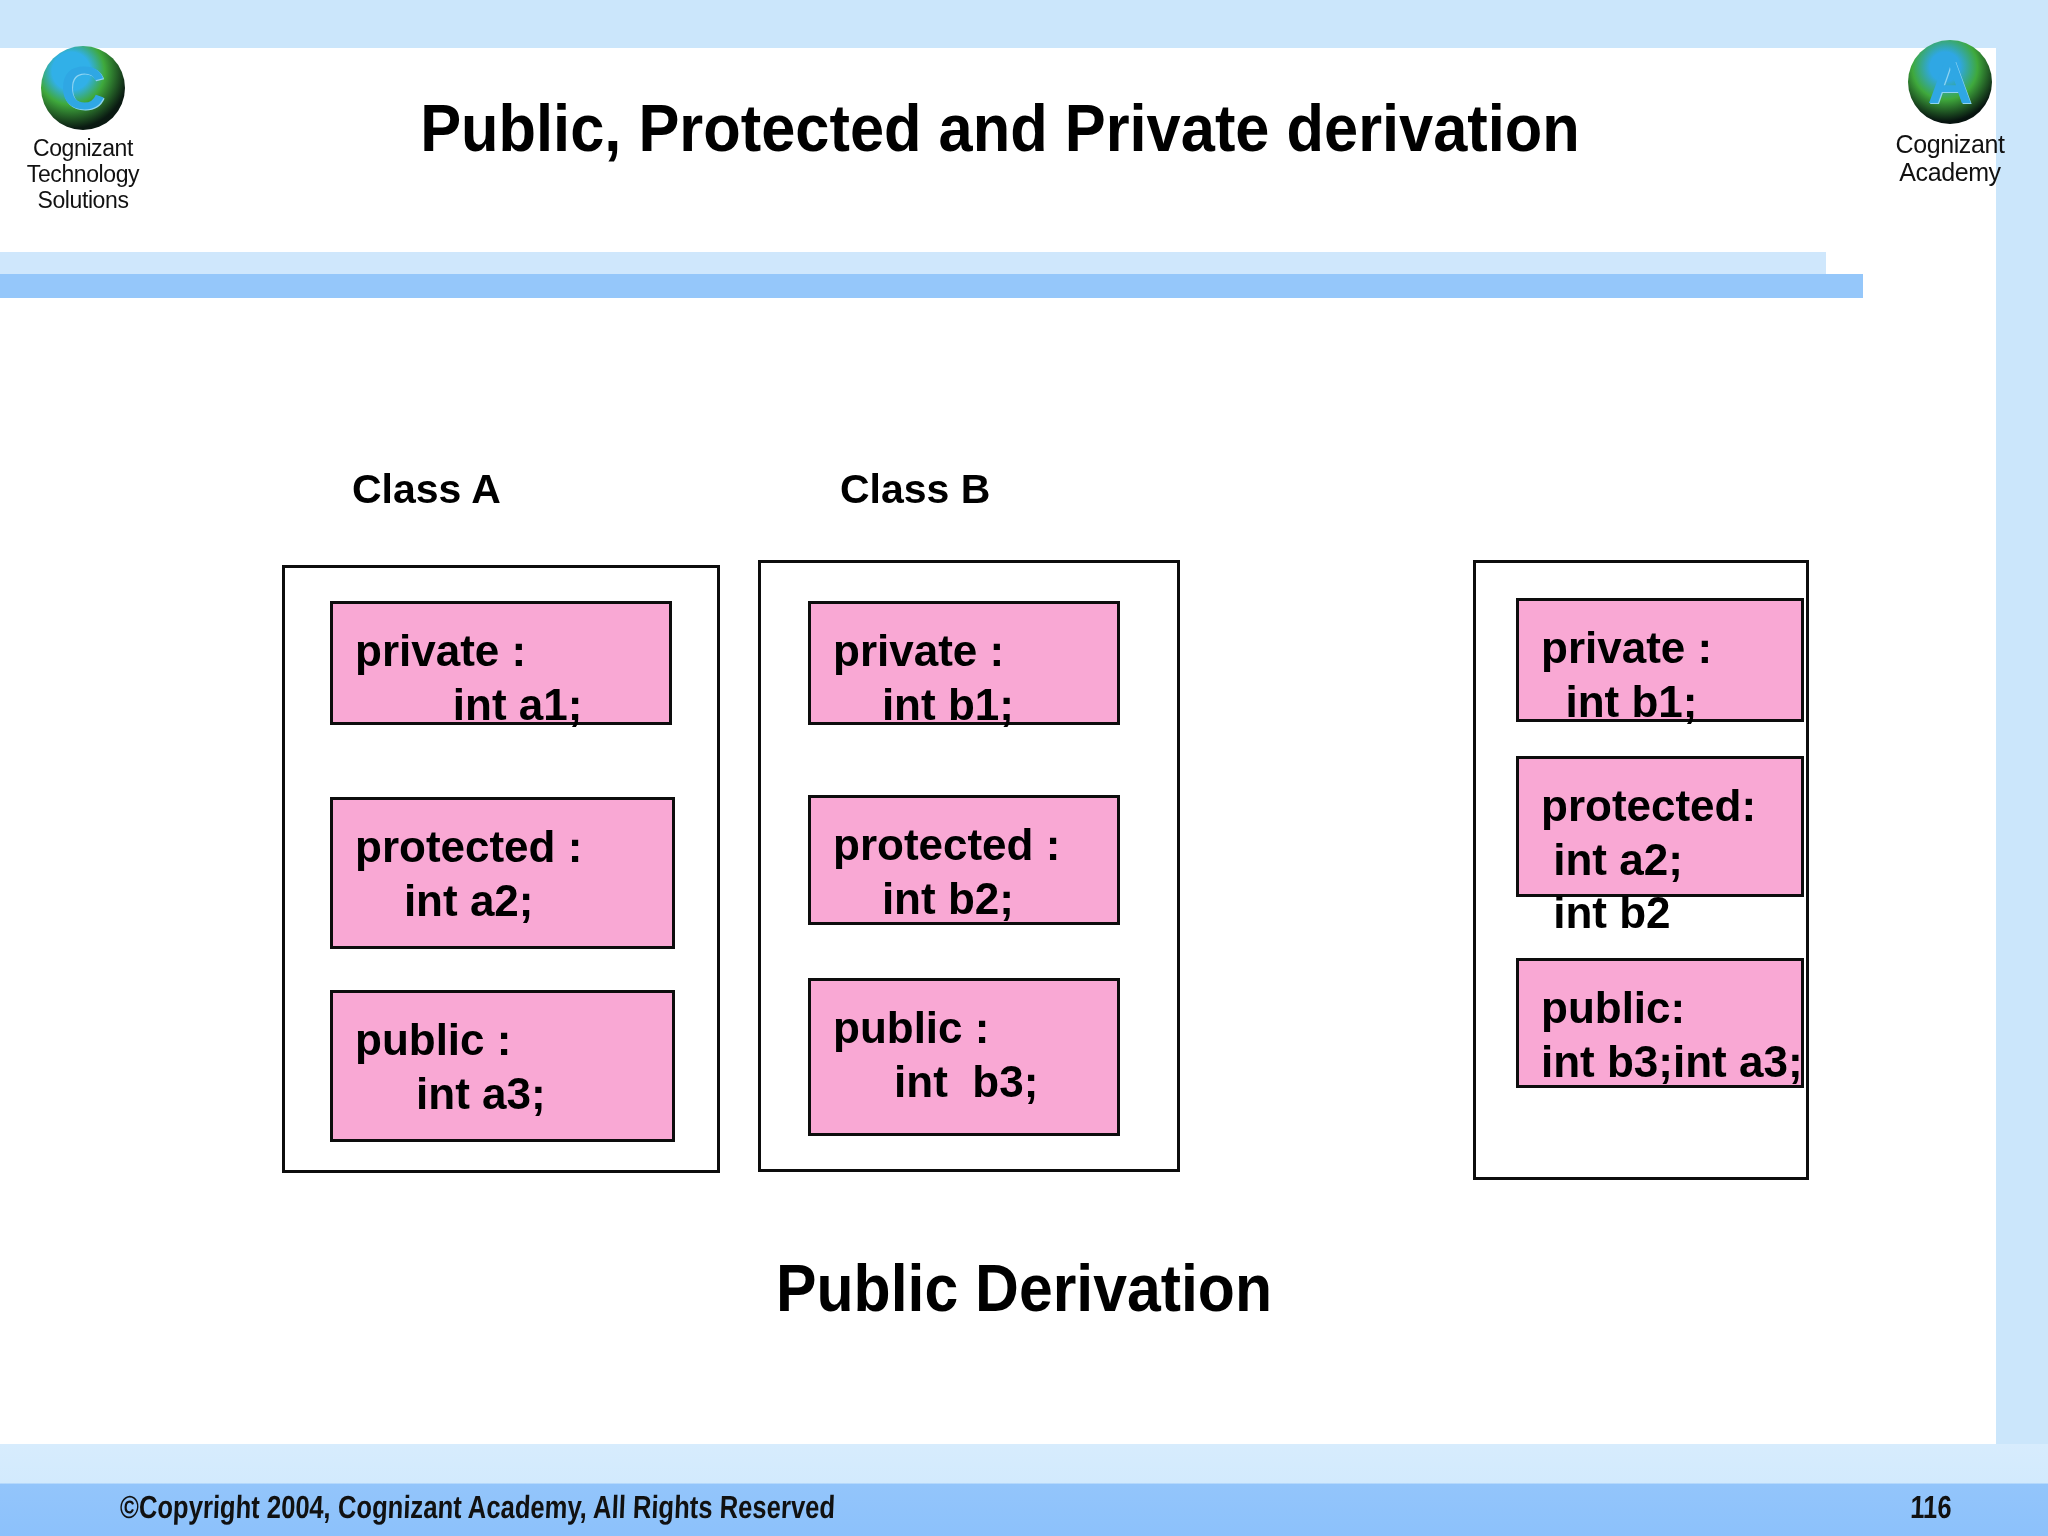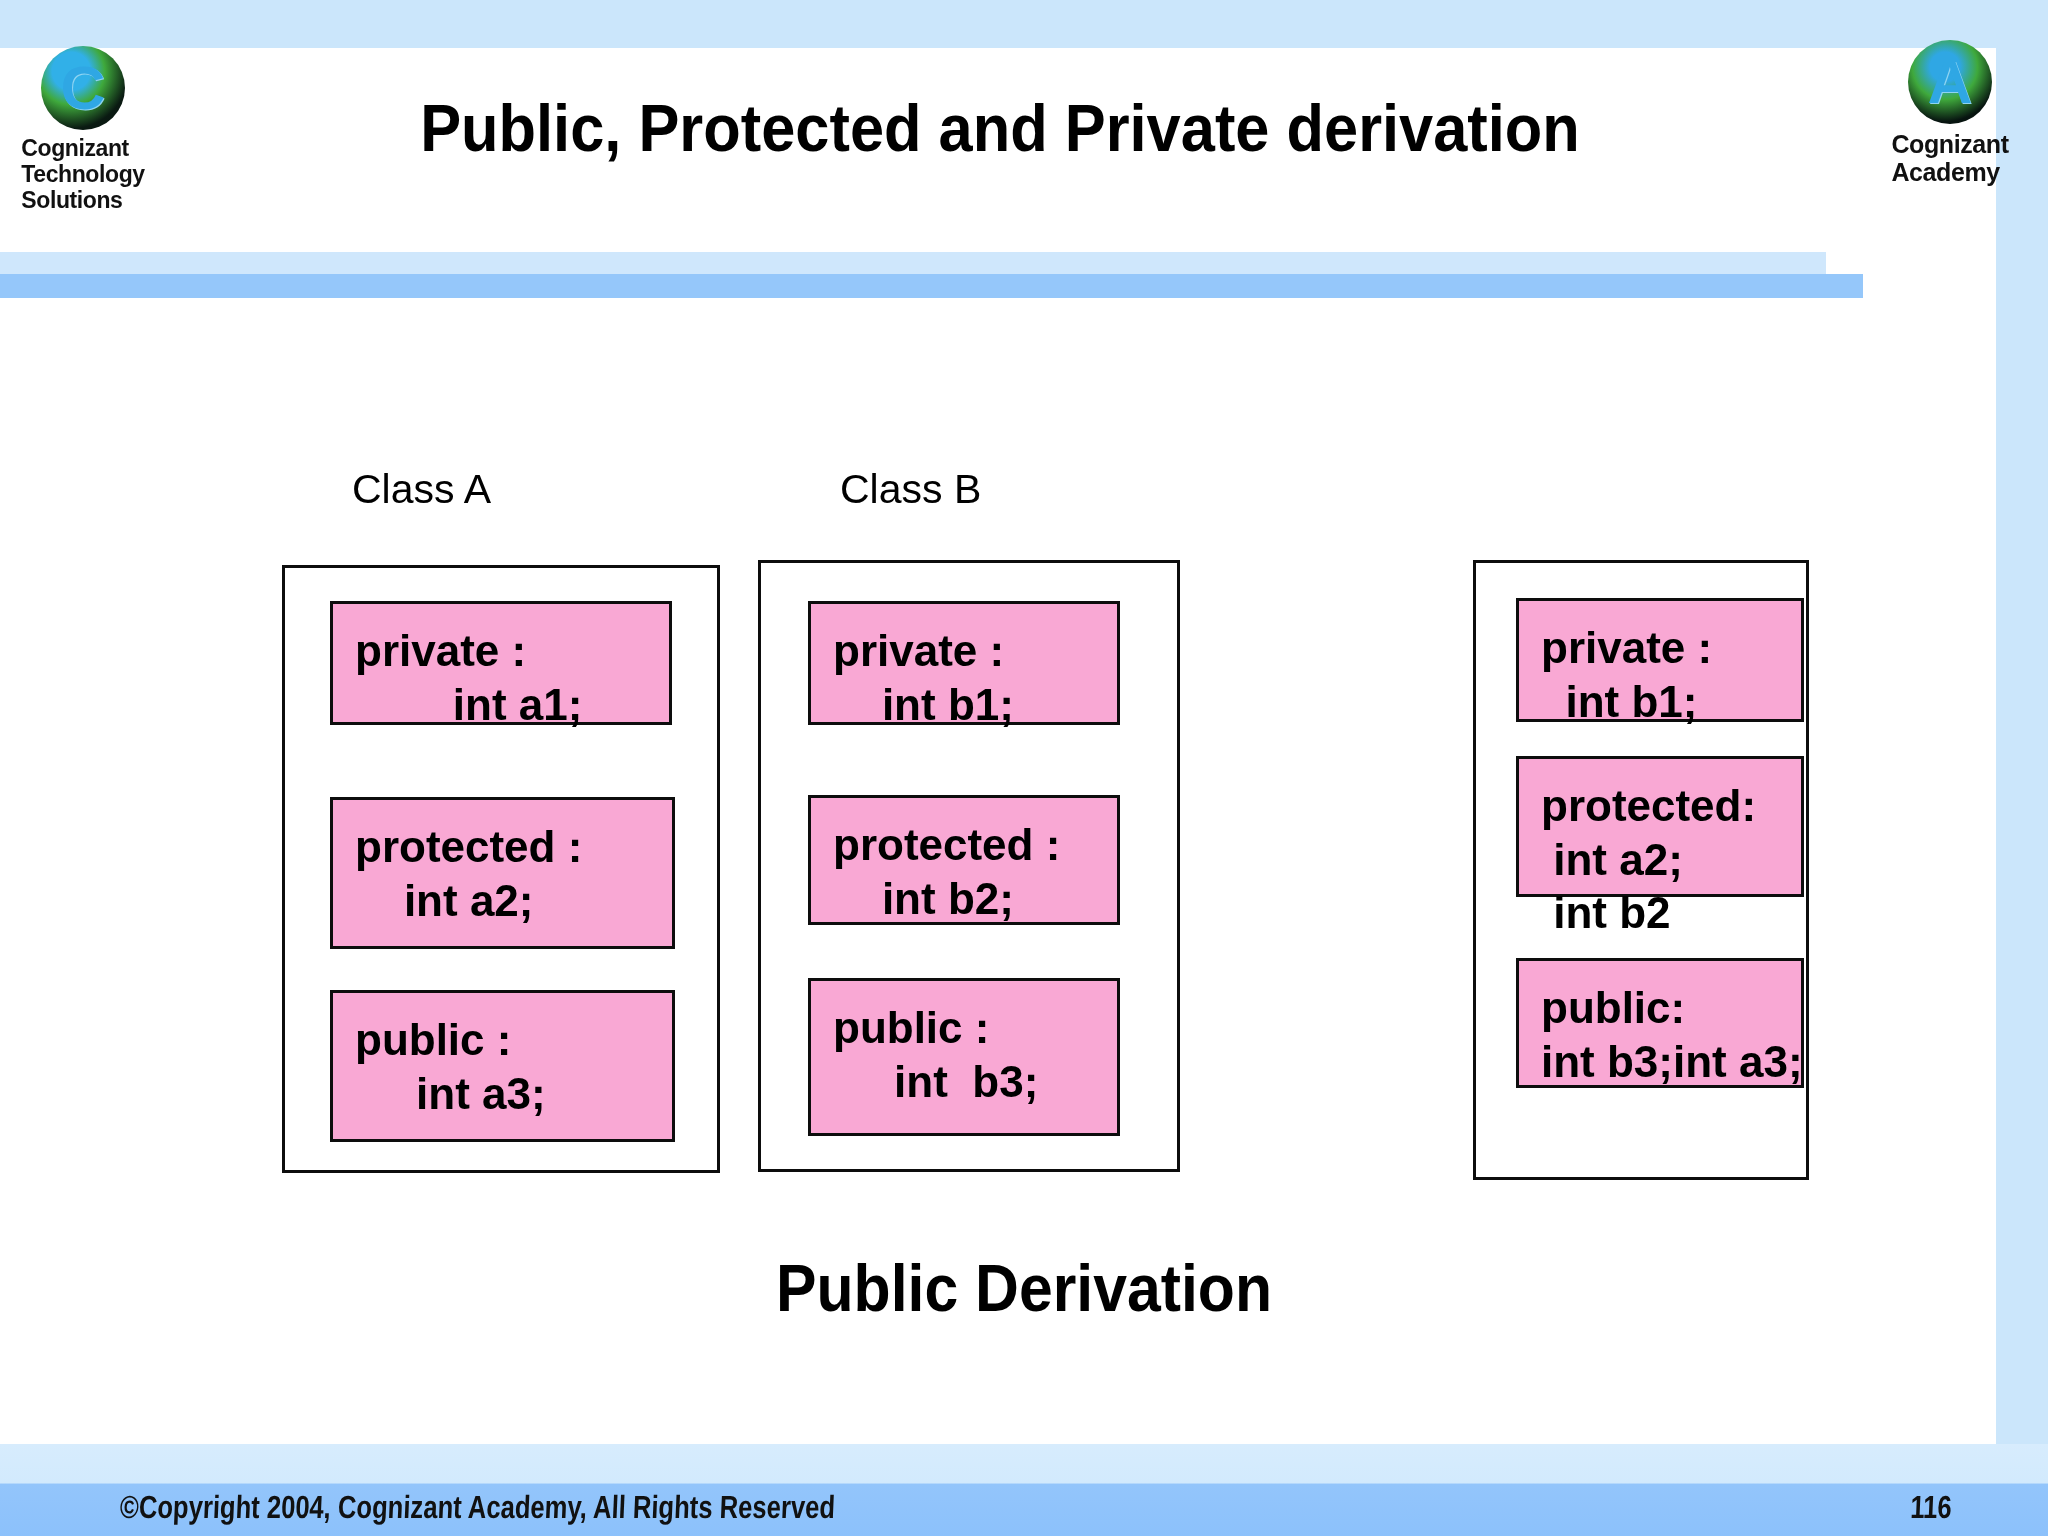--- a/index.html
+++ b/index.html
@@ -83,22 +83,23 @@
     font-size: 62px;
     color: #2fa7e4;
     line-height: 1;
     text-shadow: 1px 1px 0 #8fd4f2;
   }
   .logo-mark.academy {
     background: radial-gradient(circle at 44% 32%, #2fa7e4 0%, #2fa7e4 20%, #3fa93c 44%, #071410 74%, #040d09 100%);
   }
   .logo-text {
     margin-top: 6px;
-    font-family: "Liberation Sans", sans-serif;
-    font-weight: bold;
+    text-align: center;
+    font-family: "Liberation Sans", sans-serif;
+    font-weight: normal;
     font-size: 23px;
     line-height: 1.12;
     color: #111111;
     letter-spacing: -0.4px;
   }
   .logo-text.academy { font-size: 25px; }
 
   .slide-title {
     position: absolute;
     left: 150px;
@@ -112,21 +113,21 @@
     letter-spacing: 0px;
     white-space: nowrap;
     transform: scaleX(0.93);
     transform-origin: center center;
   }
 
   
   .col-heading {
     position: absolute;
     font-family: "Liberation Sans", sans-serif;
-    font-weight: normal;
+    font-weight: bold;
     font-size: 41px;
     color: #000000;
     white-space: nowrap;
   }
   .class-outer {
     position: absolute;
     border: 3px solid #0d0d0d;
     background: #ffffff;
     box-sizing: border-box;
   }

